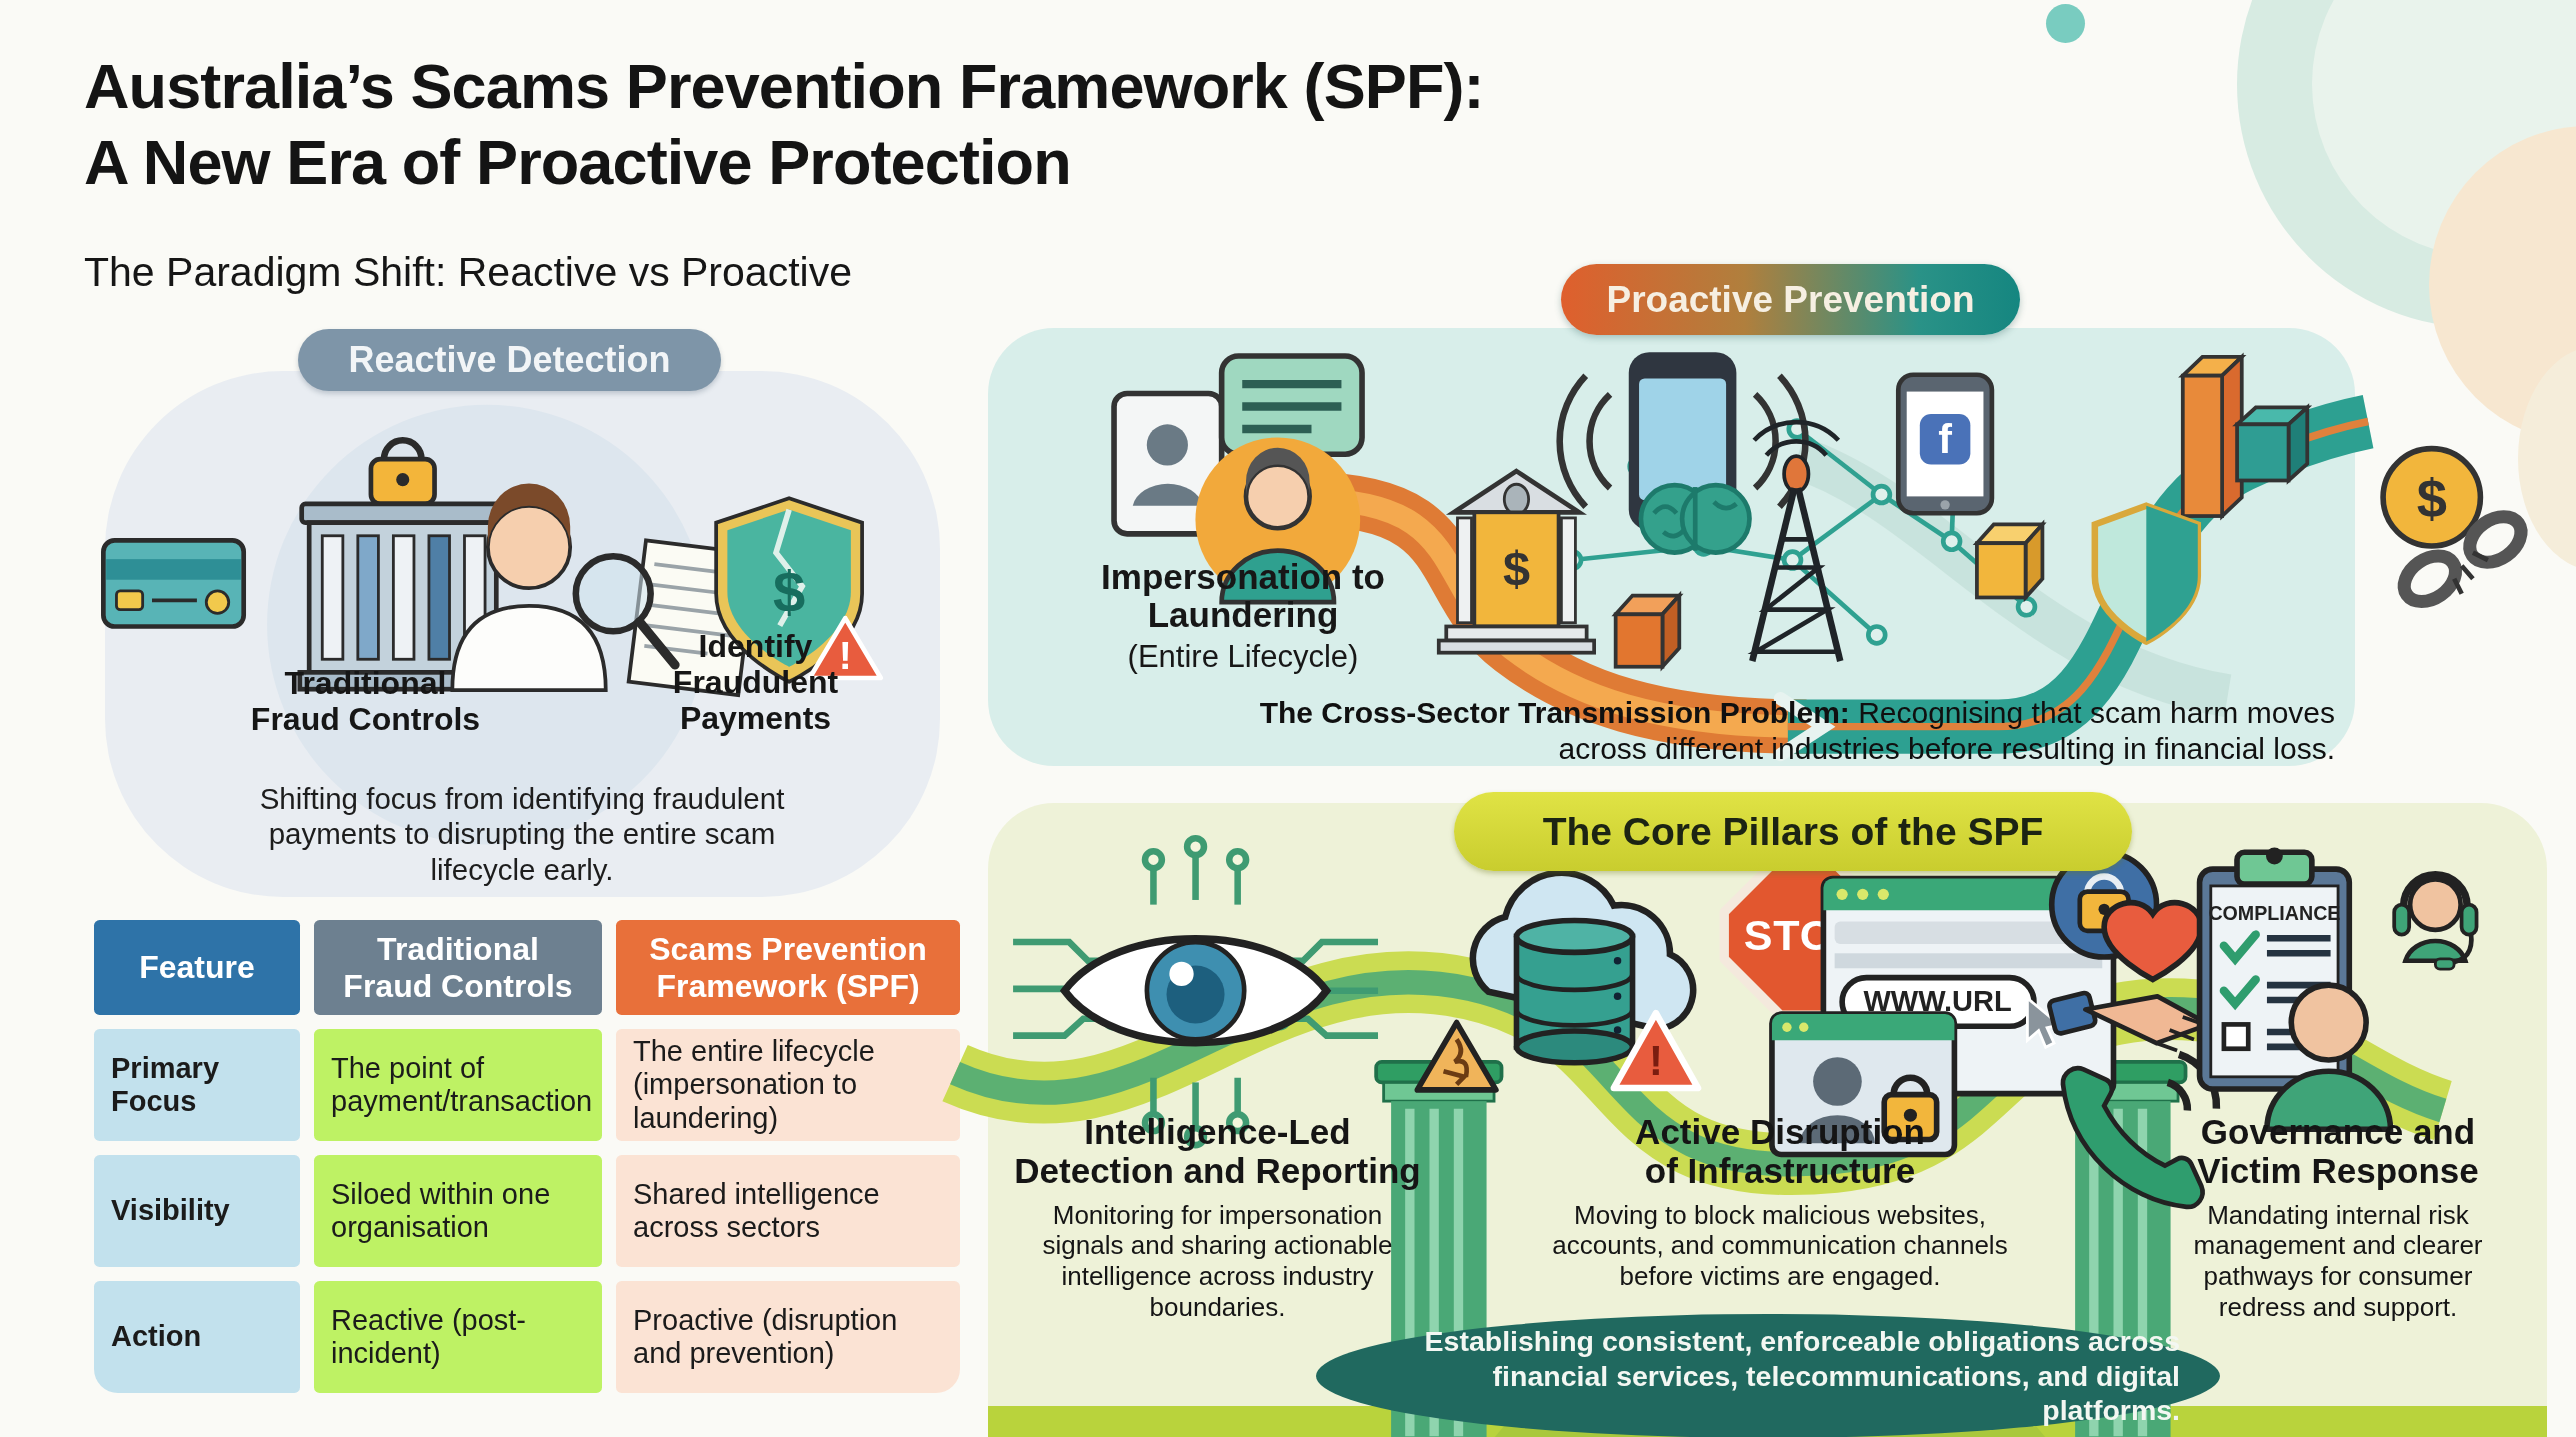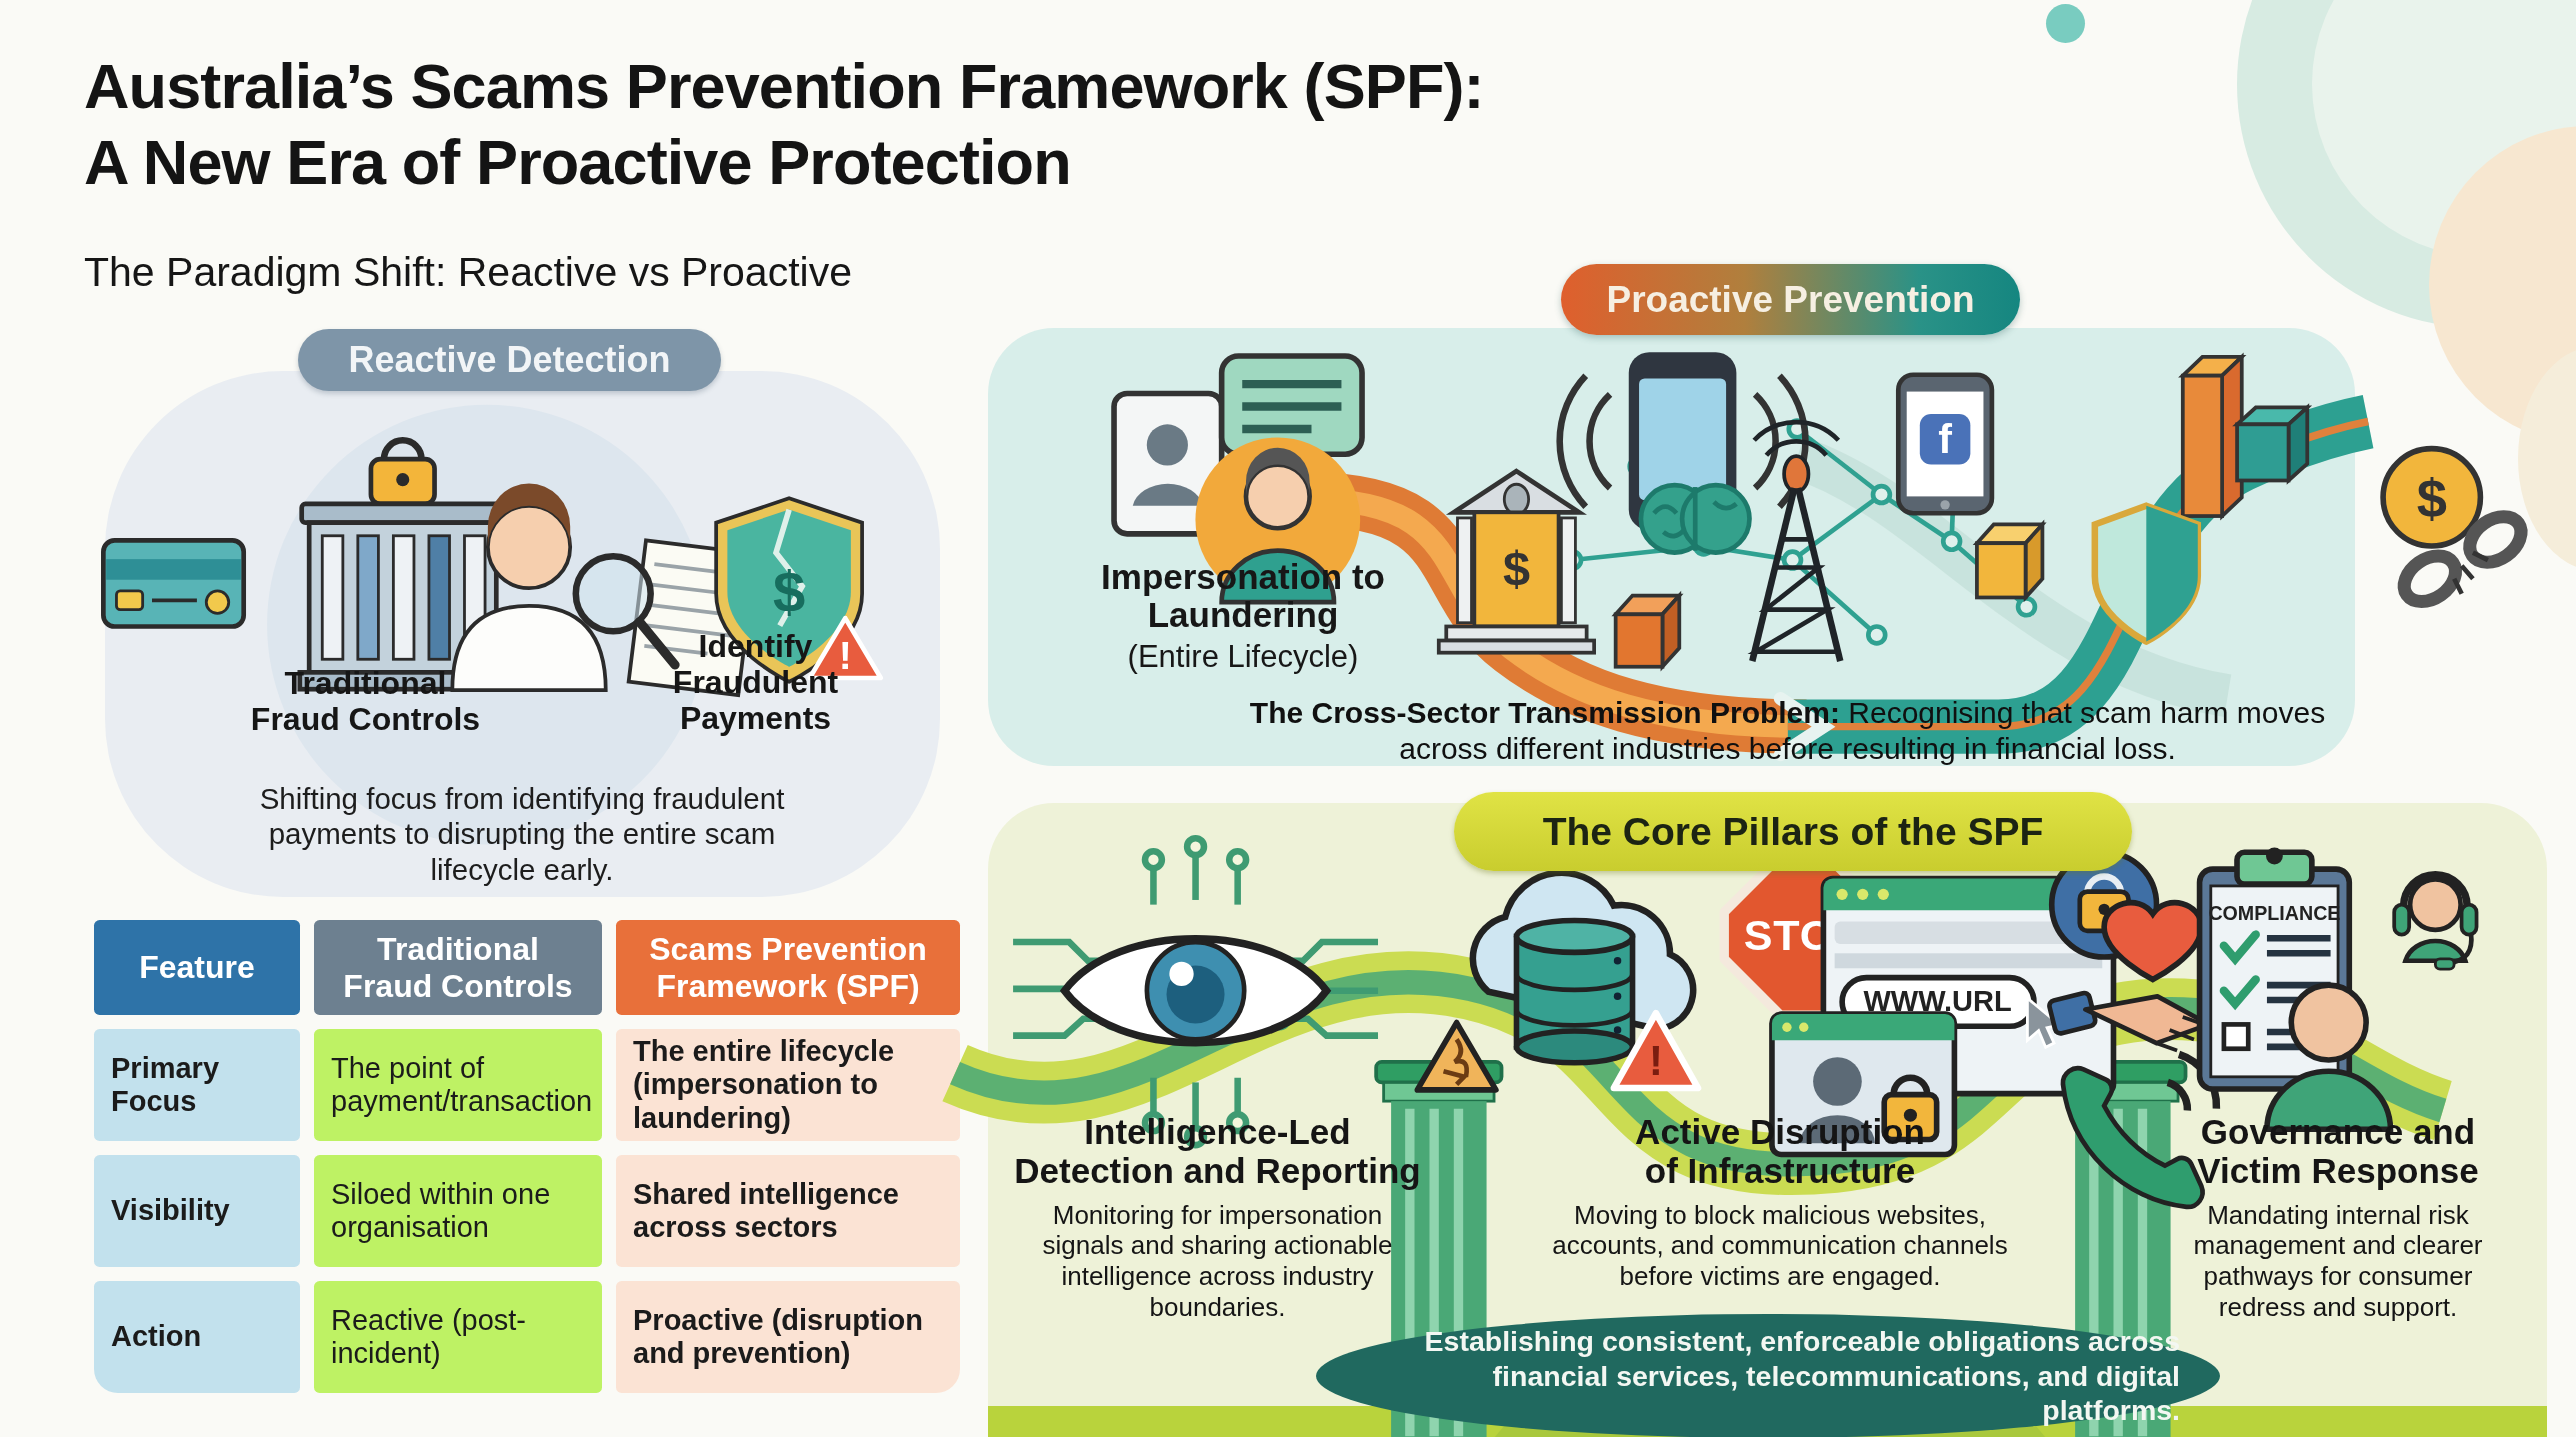--- a/index.html
+++ b/index.html
@@ -31,31 +31,31 @@
   .ctable{left:82px;top:920px;width:854px;display:grid;grid-template-columns:206px 288px 344px;
           grid-auto-rows:auto;gap:14px;padding-left:12px;}
   .ctable .cell{border-radius:5.6px;display:flex;align-items:center;padding:13px 17px;box-sizing:border-box;
           font-size:29px;line-height:1.15;}
   .ctable .head{justify-content:center;text-align:center;color:#fff;font-weight:bold;font-size:32px;height:95px;}
   .h-feature{background:#2e73a8;border-top-left-radius:24px;}
   .h-trad{background:#6d8090;}
   .h-spf{background:#e8703a;border-top-right-radius:24px;}
   .c-feature{background:#c2e1ed;font-weight:bold;font-size:31px;height:112px;}
   .c-trad{background:#bef264;height:112px;}
-  .c-spf{background:#fbe3d4;height:112px;font-weight:bold;}
+  .c-spf{background:#fbe3d4;height:112px;}
   
   .proactive-panel{left:988px;top:328px;width:1367px;height:438px;background:#d8eeea;border-radius:66px;}
   .proactive-pill{left:1561px;top:264px;width:459px;height:71px;border-radius:935px;
      background:linear-gradient(90deg,#df5f2d 0%,#b07f3d 40%,#2a9287 78%,#158680 100%);
      display:flex;align-items:center;justify-content:center;color:#f6efe2;font-size:37px;font-weight:bold;
      box-shadow:0 2.8px 7.5px rgba(40,90,85,.3);}
   .flow-label{left:1093px;top:558px;width:300px;text-align:center;color:#171717;}
   .flow-label .b{display:block;font-weight:bold;font-size:35px;line-height:1.08;}
   .flow-label .s{display:block;font-size:31px;margin-top:5.6px;}
-  .cross-caption{left:1240px;top:695px;width:1095px;text-align:center;font-size:30px;line-height:1.2;color:#101010;}
+  .cross-caption{left:1240px;top:695px;width:1095px;text-align:right;font-size:30px;line-height:1.2;color:#101010;}
   .cross-caption .b{font-weight:bold;}
   
   .pillars-panel{left:988px;top:803px;width:1559px;height:635px;background:#eef2d8;border-radius:66px 66px 0 0;}
   .pillars-pill{left:1454px;top:792px;width:678px;height:79px;border-radius:935px;
      background:linear-gradient(180deg,#e0e345,#c9cd2e);display:flex;align-items:center;justify-content:center;
      color:#1c2413;font-size:39px;font-weight:bold;box-shadow:0 2.8px 5.6px rgba(110,120,30,.35);}
   .pillar-text{position:absolute;text-align:center;color:#151515;}
   .pillar-text .t{display:block;font-weight:bold;font-size:35px;line-height:1.12;}
   .pillar-text .body{display:block;font-size:26px;line-height:1.18;margin-top:9.4px;}
   .p1{left:1009px;top:1112px;width:417px;}

